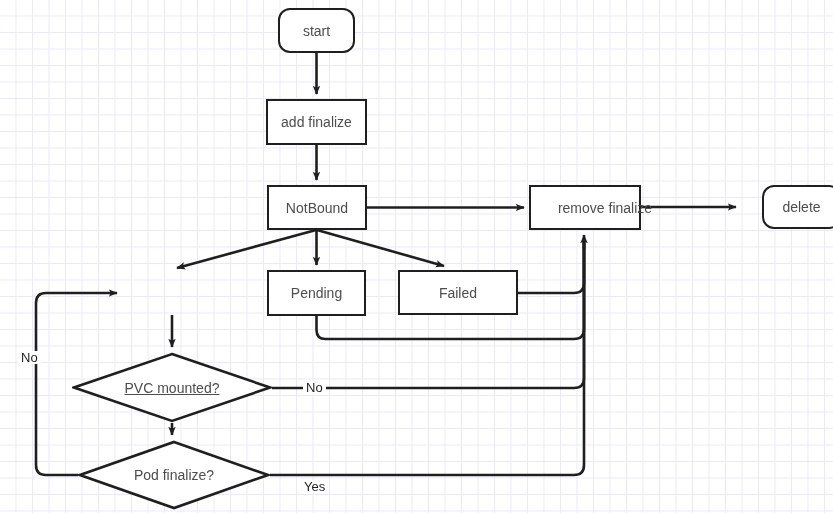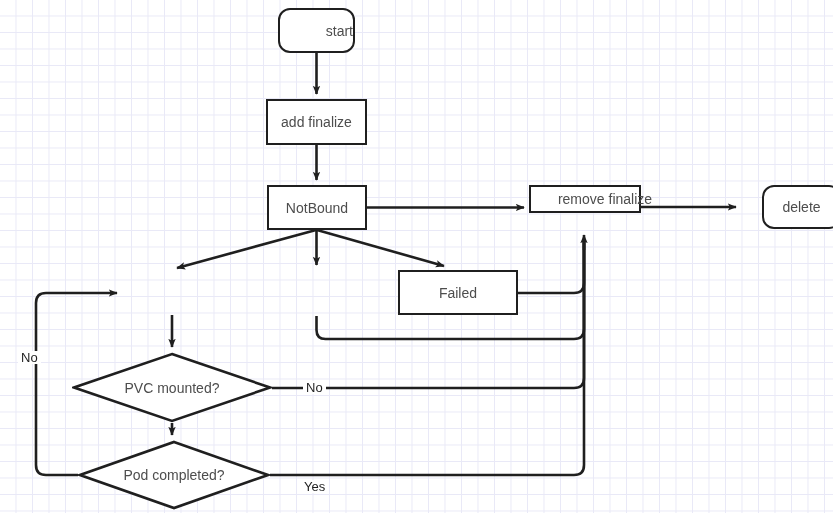--- a/index.html
+++ b/index.html
@@ -121,58 +121,61 @@
       <path d="M272,388 L574,388 Q584,388 584,378 L584,240"></path>
 
       <path d="M270,475 L574,475 Q584,475 584,465 L584,240"></path>
 
       <path d="M584,250 L584,235" marker-end="url(#arrow)"></path>
 
       <path d="M78,475 L46,475 Q36,475 36,465 L36,303 Q36,293 46,293 L117,293" marker-end="url(#arrow)"></path>
     </g>
   </svg>
 
-  <div class="node rounded" style="left:278px; top:8px; width:77px; height:45px;justify-content:flex-end;">
+  <div class="node rounded" style="left:278px; top:8px; width:77px; height:45px;">
     <span>start</span>
   </div>
 
   <div class="node" style="left:266px; top:99px; width:101px; height:46px;">
     <span>add finalize</span>
   </div>
 
   <div class="node" style="left:267px; top:185px; width:100px; height:45px;">
     <span>NotBound</span>
   </div>
 
-  <div class="node" style="left:529px; top:185px; width:112px; height:28px;padding-left:40px;">
+  <div class="node" style="left:529px; top:185px; width:112px; height:45px;padding-left:40px;">
     <span>remove finalize</span>
   </div>
 
   <div class="node rounded" style="left:762px; top:185px; width:79px; height:44px;">
     <span>delete</span>
   </div>
 
 
+  <div class="node" style="left:267px; top:270px; width:99px; height:46px;">
+    <span>Pending</span>
+  </div>
 
   <div class="node" style="left:398px; top:270px; width:120px; height:45px;">
     <span>Failed</span>
   </div>
 
-  <div class="diamond" style="left:72px; top:352px; width:200px; height:71px;">
+  <div class="diamond" style="left:72px; top:352px; width:200px; height:71px;text-decoration:underline;">
     <svg width="200" height="71" viewBox="0 0 200 71" xmlns="http://www.w3.org/2000/svg">
       <polygon points="100,2 198,35.5 100,69 2,35.5" fill="#ffffff" stroke="#1f1f1f" stroke-width="2.6" stroke-linejoin="miter"></polygon>
     </svg>
     <span class="dlabel">PVC mounted?</span>
   </div>
 
   <div class="diamond" style="left:78px; top:440px; width:192px; height:70px;">
     <svg width="192" height="70" viewBox="0 0 192 70" xmlns="http://www.w3.org/2000/svg">
       <polygon points="96,2 190,35 96,68 2,35" fill="#ffffff" stroke="#1f1f1f" stroke-width="2.6" stroke-linejoin="miter"></polygon>
     </svg>
-    <span class="dlabel">Pod completed?</span>
+    <span class="dlabel">Pod finalize?</span>
   </div>
 
   <div class="edge-label" style="left:303px; top:381px;">No</div>
 
   <div class="edge-label" style="left:301px; top:468px;margin-top:12px;">Yes</div>
 
   <div class="edge-label" style="left:18px; top:351px;">No</div>
 
 </div>
 

